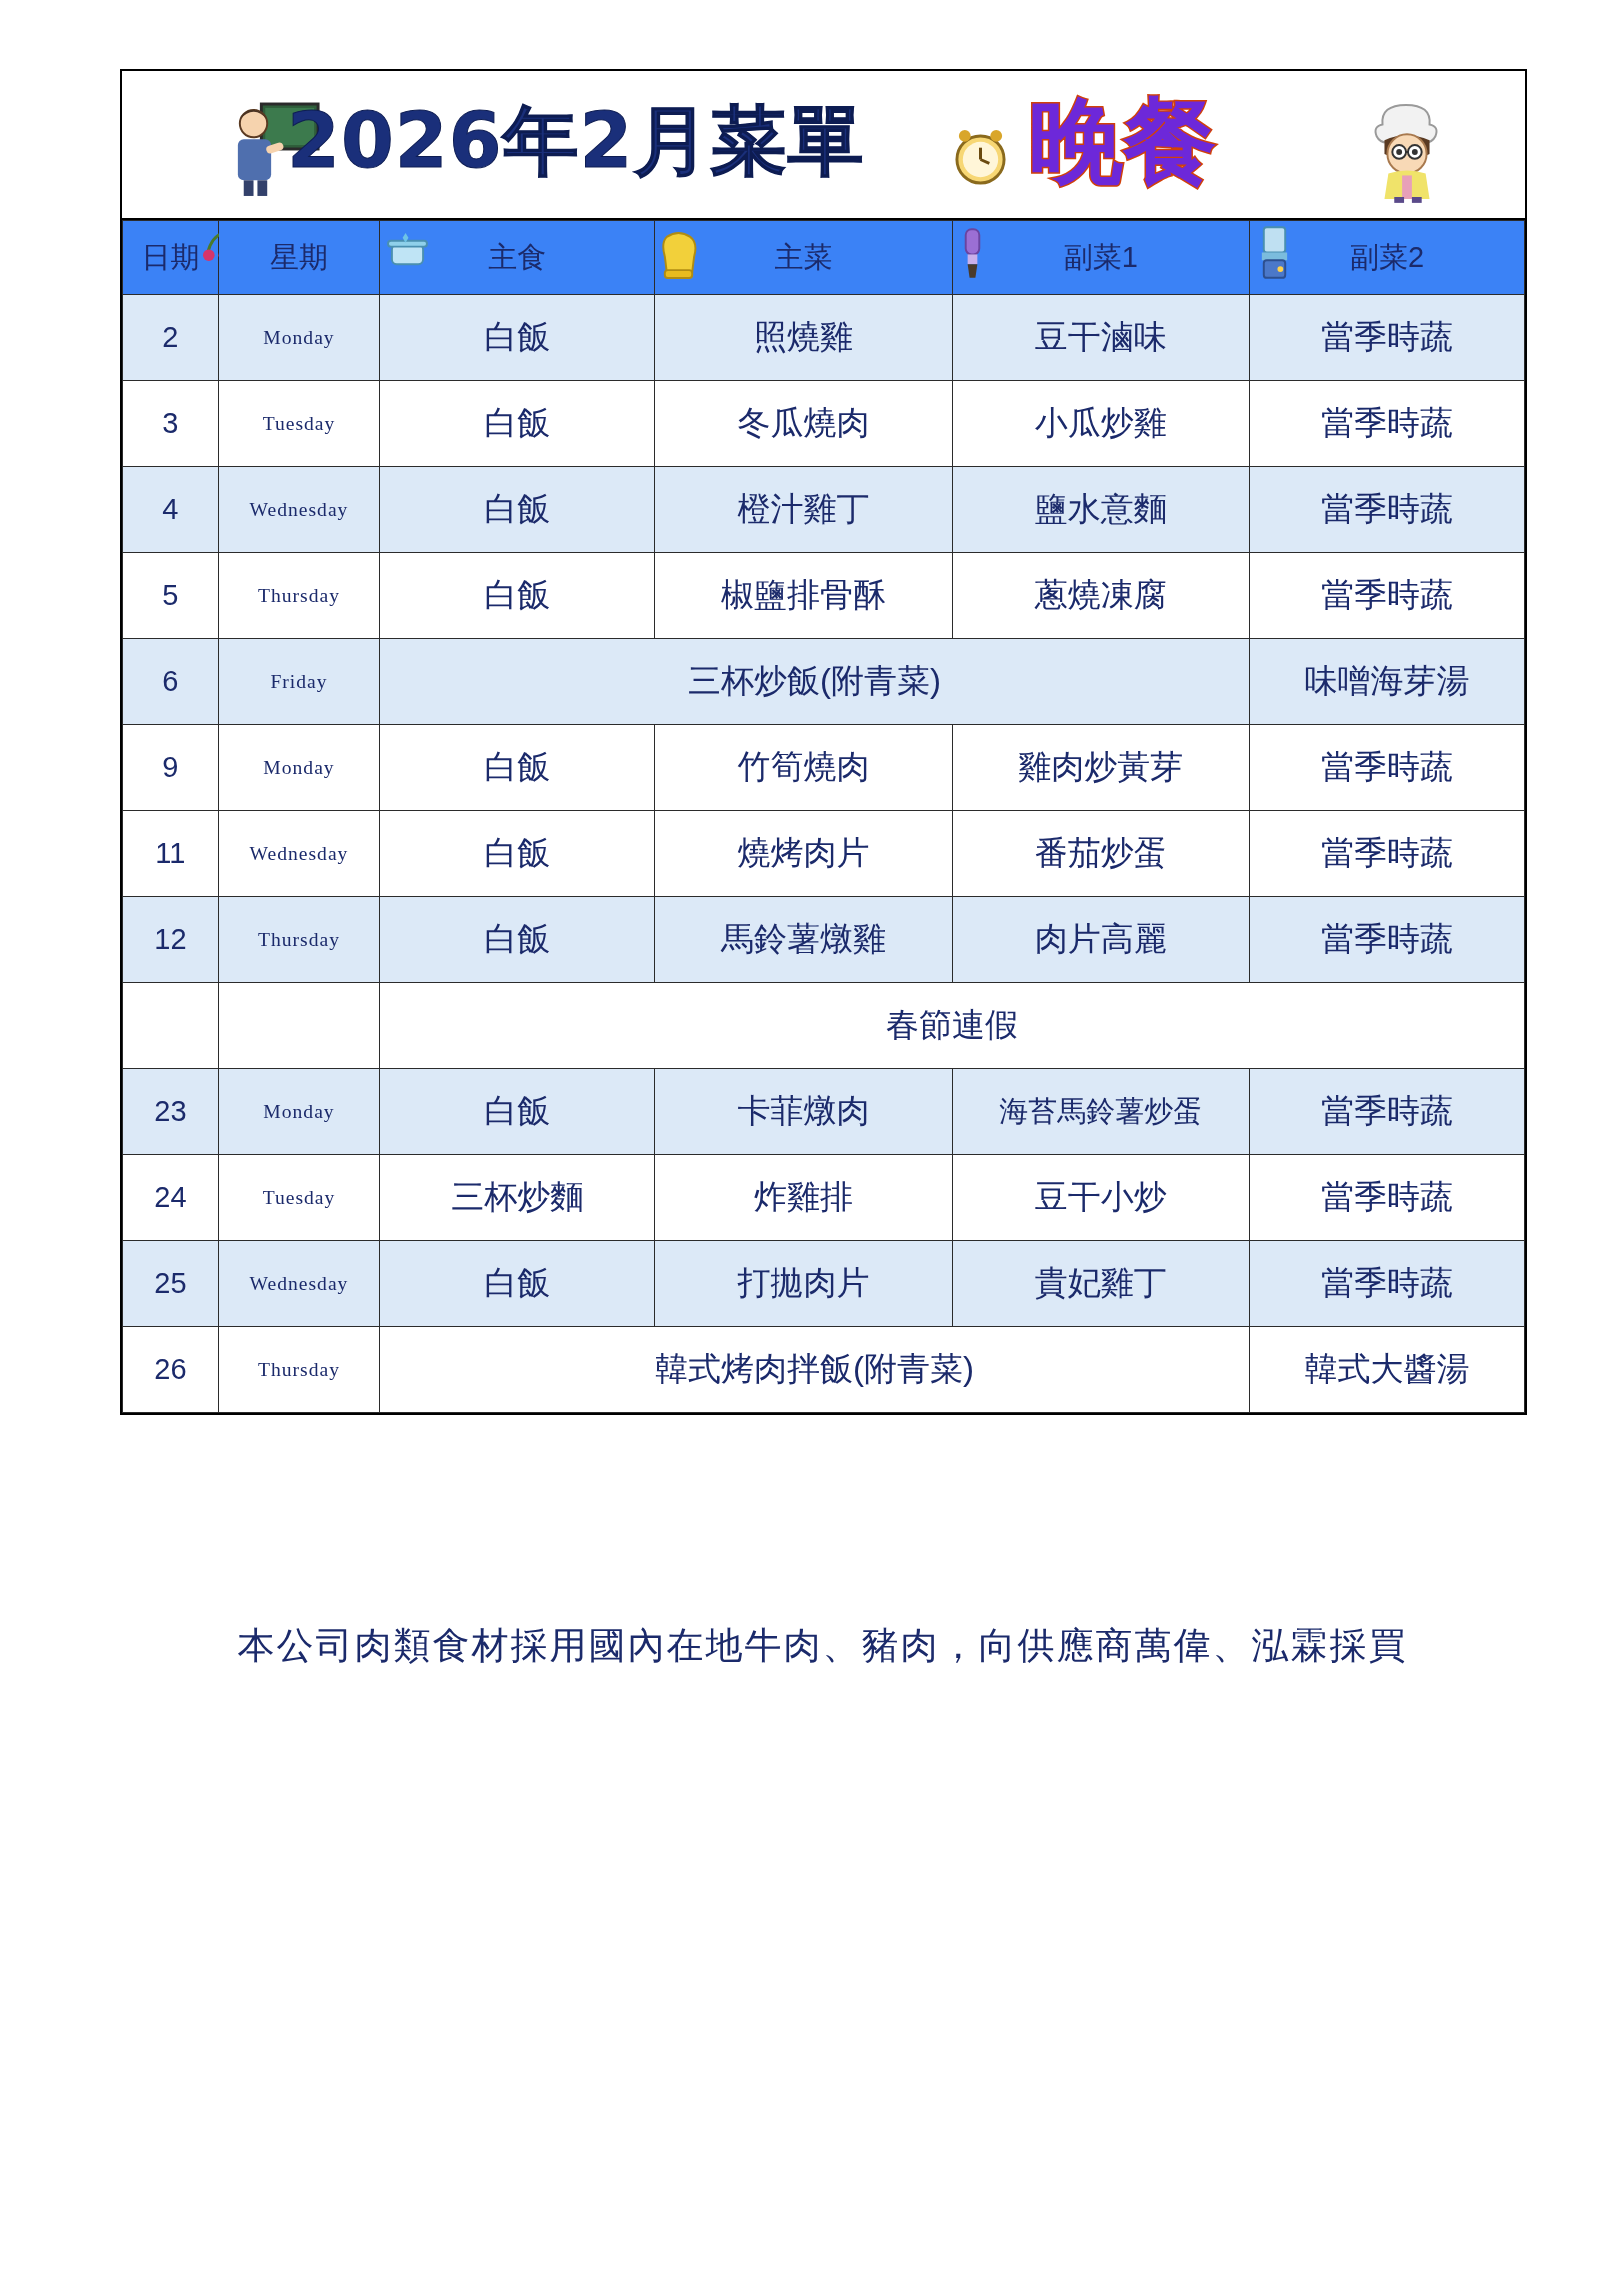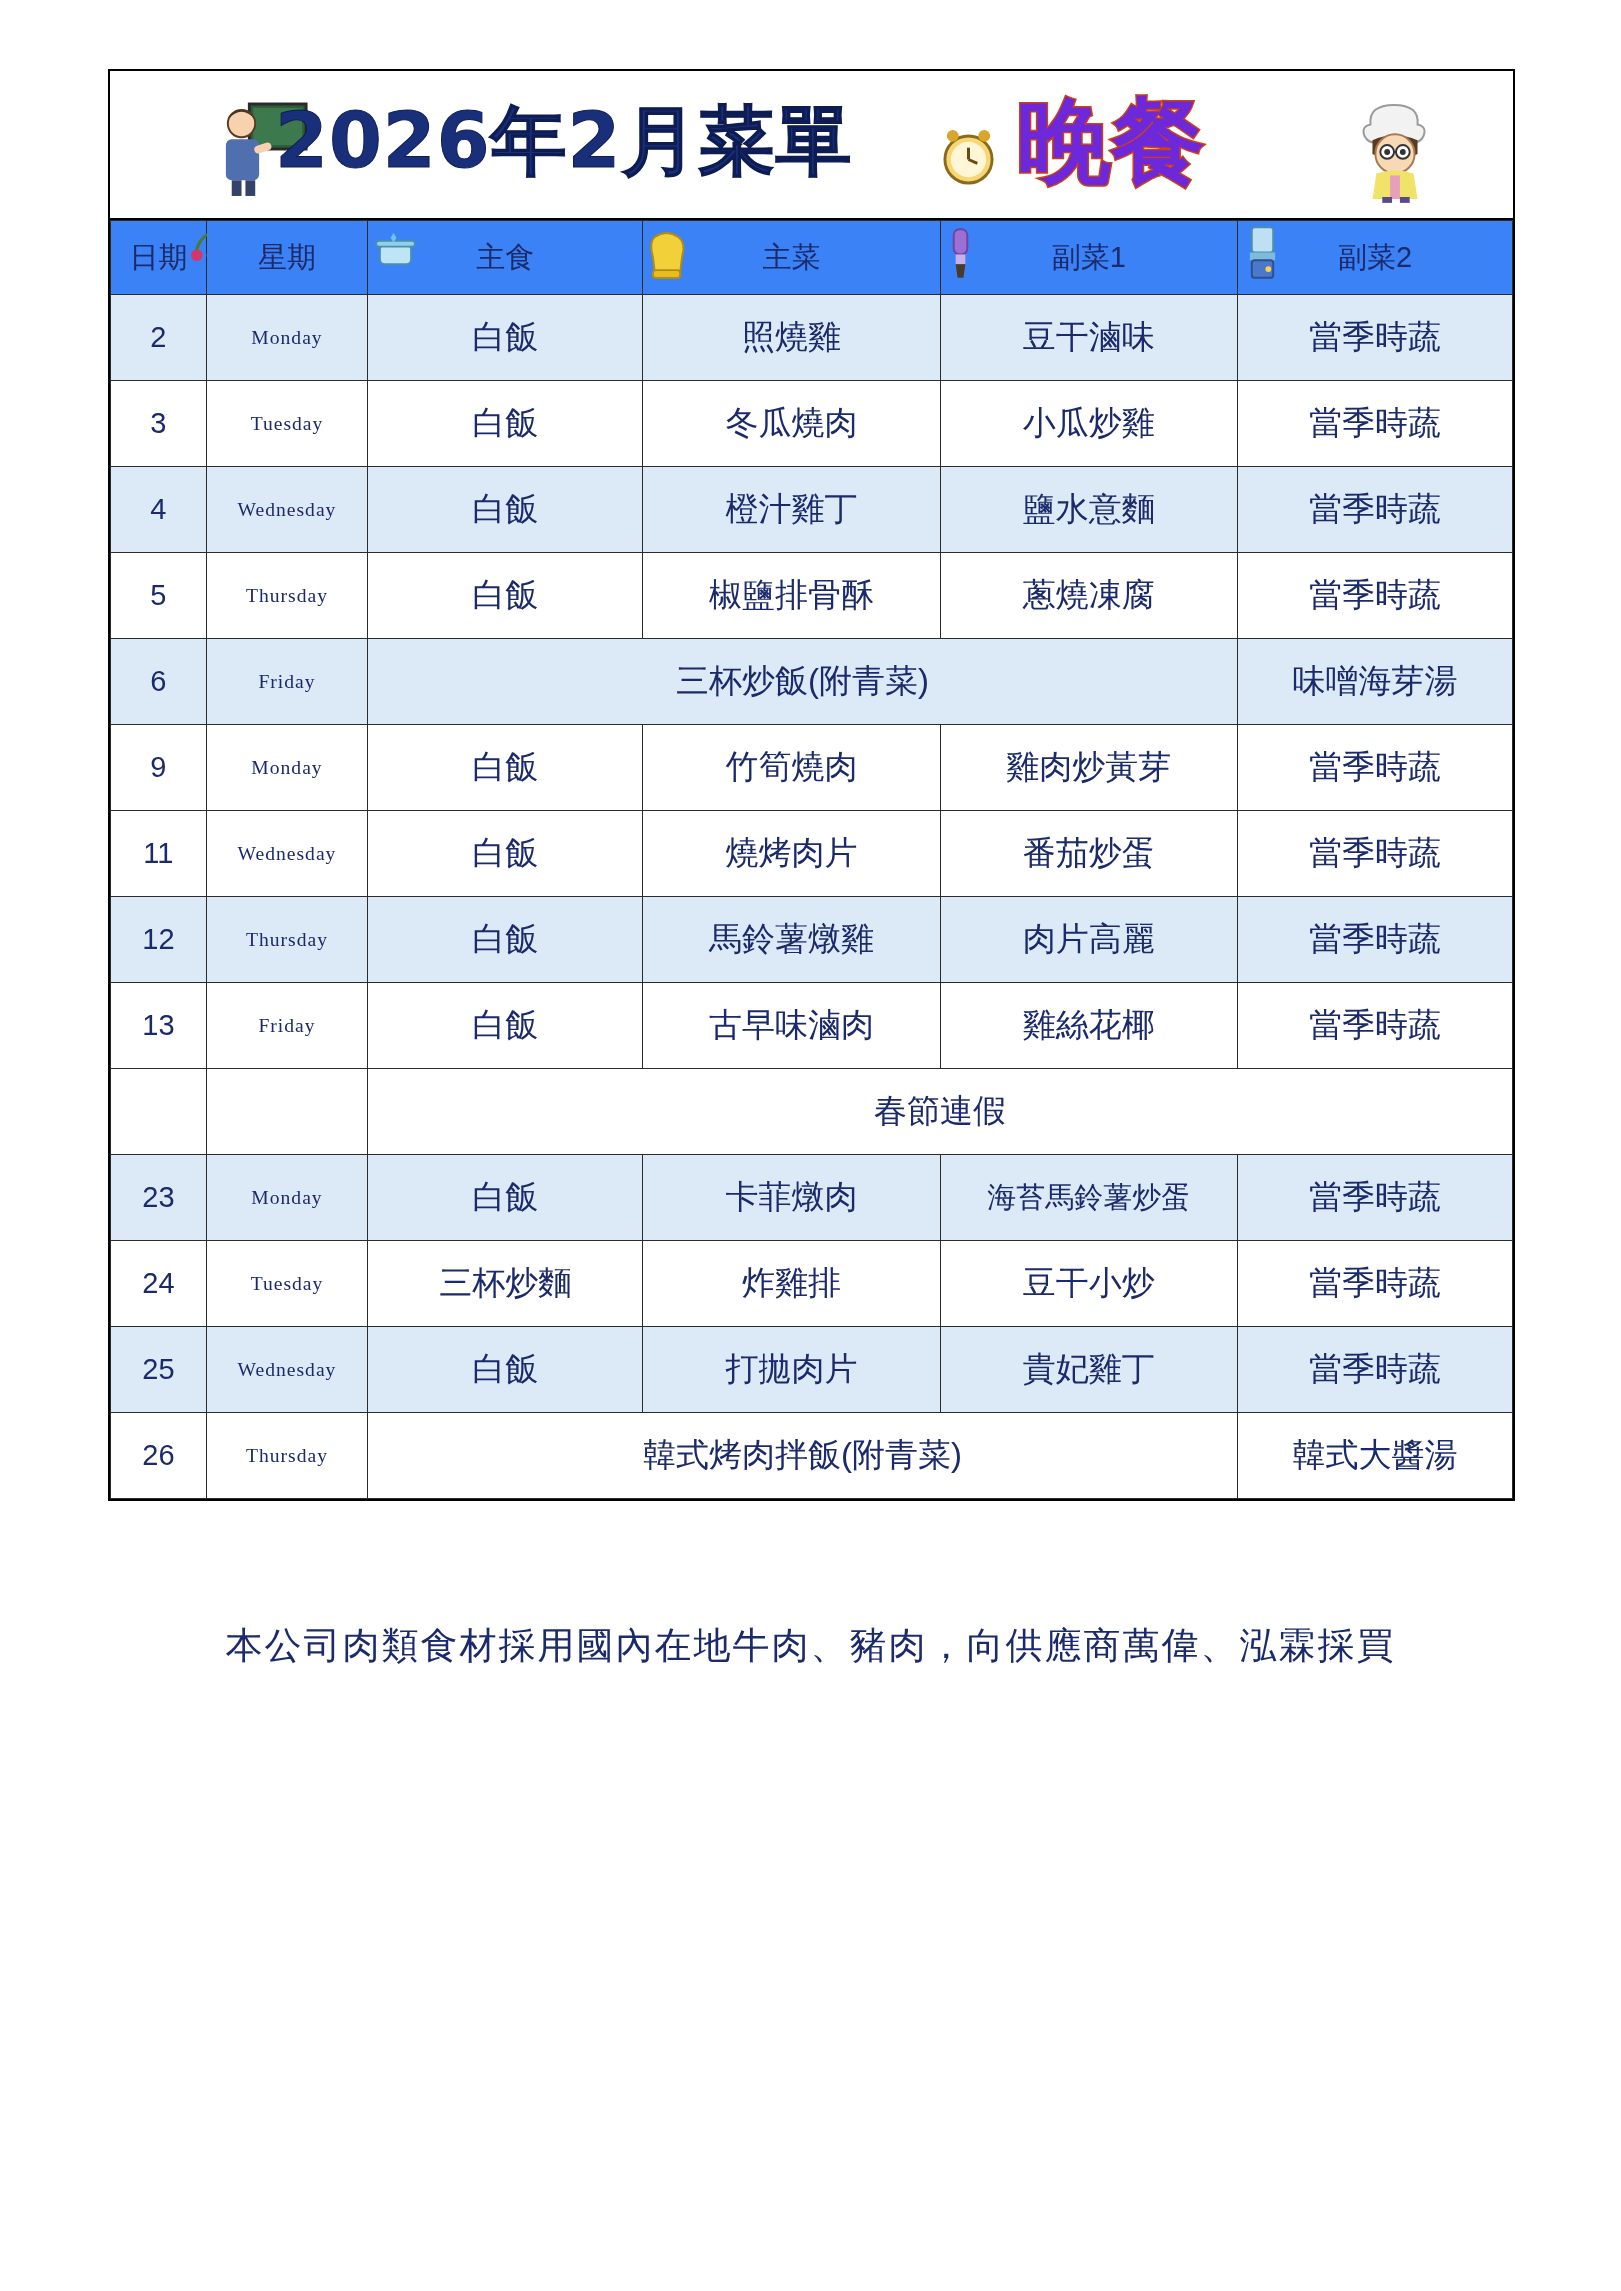--- a/index.html
+++ b/index.html
@@ -10,21 +10,21 @@
   body {
     width: 1621px;
     height: 2292px;
     font-family: "Liberation Sans", sans-serif;
     color: #1b2a6b;
     position: relative;
     overflow: hidden;
   }
   .page {
     position: absolute;
-    left: 0; top: 0;
+    left: 12px; top: 0;
     width: 1287px;
     height: 2292px;
     border-radius: 21px;
   }
 
   
   .menu-frame {
     position: absolute;
     left: 108px;
     top: 69px;
@@ -328,28 +328,20 @@
 
         <tr class="band-blue">
           <td class="date">12</td>
           <td class="week">Thursday</td>
           <td>白飯</td>
           <td class="dash-right">馬鈴薯燉雞</td>
           <td class="dash-right">肉片高麗</td>
           <td>當季時蔬</td>
         </tr>
 
-        <tr class="band-white">
-          <td class="date">13</td>
-          <td class="week">Friday</td>
-          <td>白飯</td>
-          <td class="dash-right">古早味滷肉</td>
-          <td class="dash-right">雞絲花椰</td>
-          <td>當季時蔬</td>
-        </tr>
 
         <tr class="band-white">
           <td class="date"></td>
           <td class="week"></td>
           <td class="wide" colspan="4">春節連假</td>
         </tr>
 
         <tr class="band-blue">
           <td class="date">23</td>
           <td class="week">Monday</td>

